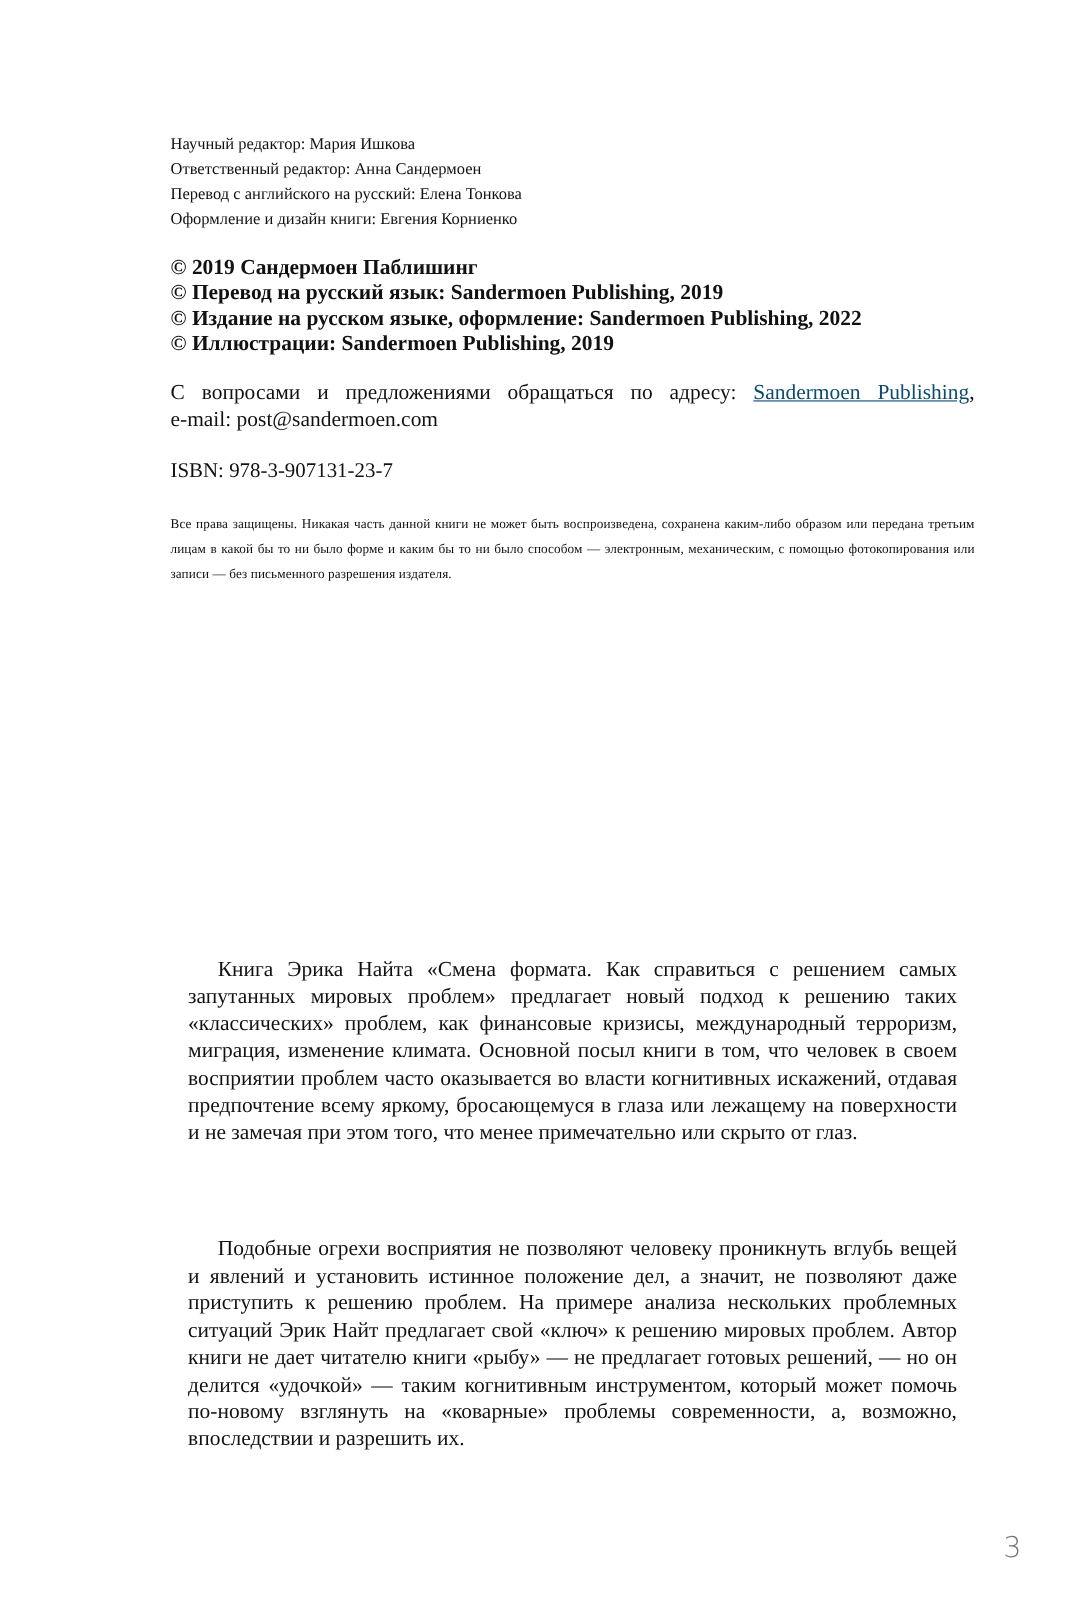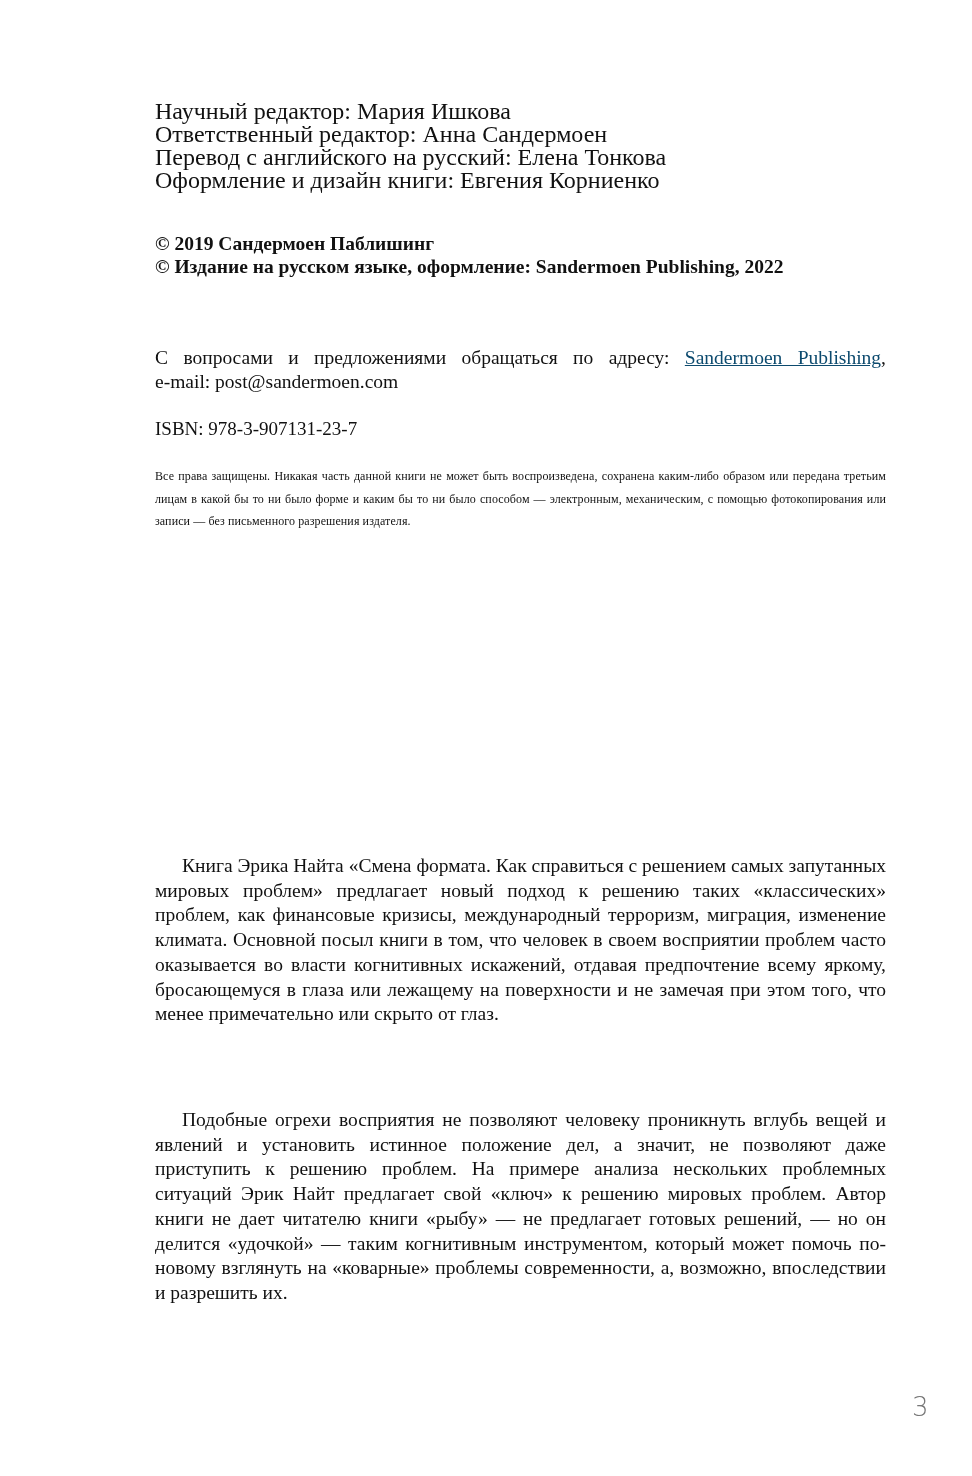--- a/index.html
+++ b/index.html
@@ -1,44 +1,46 @@
 <!DOCTYPE html>
 <html><head>
 <meta charset="utf-8">
 <style>
   html, body { margin: 0; padding: 0; background: #ffffff; }
   body { width: 972px; height: 1476px; position: relative; overflow: hidden; color: #111111; }
   .page { position: absolute; left: 155px; width: 731px; font-family: "Liberation Serif", serif; }
-  .credits { top: 100px; font-size: 24px; line-height: 23px; }
+  .credits { top: 120px; font-size: 15px; line-height: 23px; }
   .copyrights { top: 232px; font-size: 19.5px; line-height: 23px; font-weight: bold; }
   .contact { top: 346px; font-size: 19.5px; line-height: 24px; text-align: justify; text-align-last: left; }
   .contact .line1 { display: block; text-align: justify; text-align-last: justify; }
   .link { color: #0c4a6e; text-decoration: underline; }
   .isbn { top: 417px; font-size: 19px; line-height: 24px; }
   .rights { top: 465px; font-size: 12px; line-height: 22.5px; text-align: justify; letter-spacing: 0.1px; }
   .body-text { font-size: 19.5px; line-height: 24.7px; text-align: justify; }
   .para1 { top: 854px; }
   .para2 { top: 1108px; }
-  .body-text p { margin: 0; text-indent: 27px; hyphens: manual; }
+  .body-text p { margin: 16px; text-indent: 27px; hyphens: manual; }
   .line { display: block; }
   .page-number { position: absolute; left: 912px; top: 1392px; font-family: "DejaVu Sans", sans-serif; font-size: 26px; color: #777777; font-weight: 300; }
 </style>
 </head>
 <body>
 
 <div class="page credits">
   <span class="line">Научный редактор: Мария Ишкова</span>
   <span class="line">Ответственный редактор: Анна Сандермоен</span>
   <span class="line">Перевод с английского на русский: Елена Тонкова</span>
   <span class="line">Оформление и дизайн книги: Евгения Корниенко</span>
 </div>
 
 <div class="page copyrights">
   <span class="line">© 2019 Сандермоен Паблишинг</span>
+  <span class="line">© Перевод на русский язык: Sandermoen Publishing, 2019</span>
   <span class="line">© Издание на русском языке, оформление: Sandermoen Publishing, 2022</span>
+  <span class="line">© Иллюстрации: Sandermoen Publishing, 2019</span>
 </div>
 
 <div class="page contact">
   <span class="line1"><span>С вопросами и предложениями обращаться по адресу: </span><a class="link">Sandermoen Publishing</a><span>,</span></span>
   <span class="line">e-mail: post@sandermoen.com</span>
 </div>
 
 <div class="page isbn">ISBN: 978-3-907131-23-7</div>
 
 <div class="page rights">Все права защищены. Никакая часть данной книги не может быть воспроизведена, сохранена каким-либо образом или передана третьим лицам в какой бы то ни было форме и каким бы то ни было способом — электронным, механическим, с помощью фотокопирования или записи — без письменного разрешения издателя.</div>

